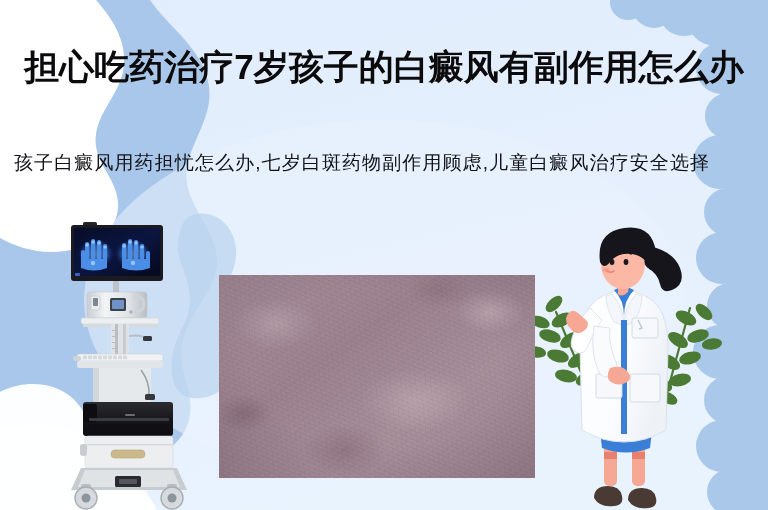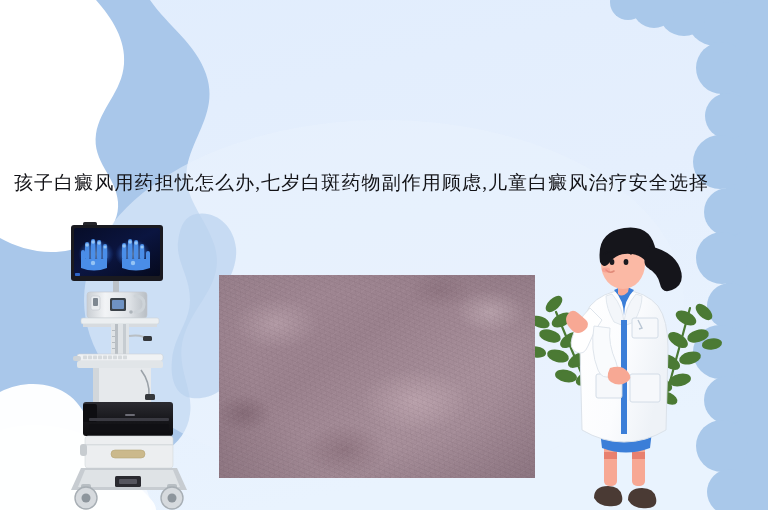--- a/index.html
+++ b/index.html
@@ -45,23 +45,22 @@
     position:absolute;
     left:14px;
     top:150px;
     width:742px;
     z-index:6;
     color:#121216;
     font-size:19px;
     line-height:1.42;
     font-weight:400;
     letter-spacing:1.1px;
-    font-family:Liberation Serif, serif;
+    font-family:Liberation Sans, sans-serif;
     text-align:left;
-    margin-top:20px;
   }
 
   
   .derm-photo{
     position:absolute;
     left:219px;
     top:275px;
     width:316px;
     height:203px;
     z-index:5;
@@ -429,16 +428,17 @@
         <ellipse cx="84" cy="54" rx="2.4" ry="3" fill="#1a1a20"></ellipse>
         <ellipse cx="98" cy="54" rx="2.4" ry="3" fill="#1a1a20"></ellipse>
         <path d="M78,62 q4,4 8,1" fill="none" stroke="#e08a78" stroke-width="1.6" stroke-linecap="round"></path>
         <ellipse cx="78" cy="62" rx="4" ry="2.4" fill="#f58a80" opacity="0.45"></ellipse>
         <path d="M76,46 q6,-4 11,-1" fill="none" stroke="#15151b" stroke-width="1.6" stroke-linecap="round"></path>
         <path d="M94,45 q5,-3 9,1" fill="none" stroke="#15151b" stroke-width="1.6" stroke-linecap="round"></path>
       </g>
     </svg>
   </div>
 
+  <div class="title">担心吃药治疗7岁孩子的白癜风有副作用怎么办</div>
 
   <div class="subtitle">孩子白癜风用药担忧怎么办,七岁白斑药物副作用顾虑,儿童白癜风治疗安全选择</div>
 
 </div>
 
 </body></html>

